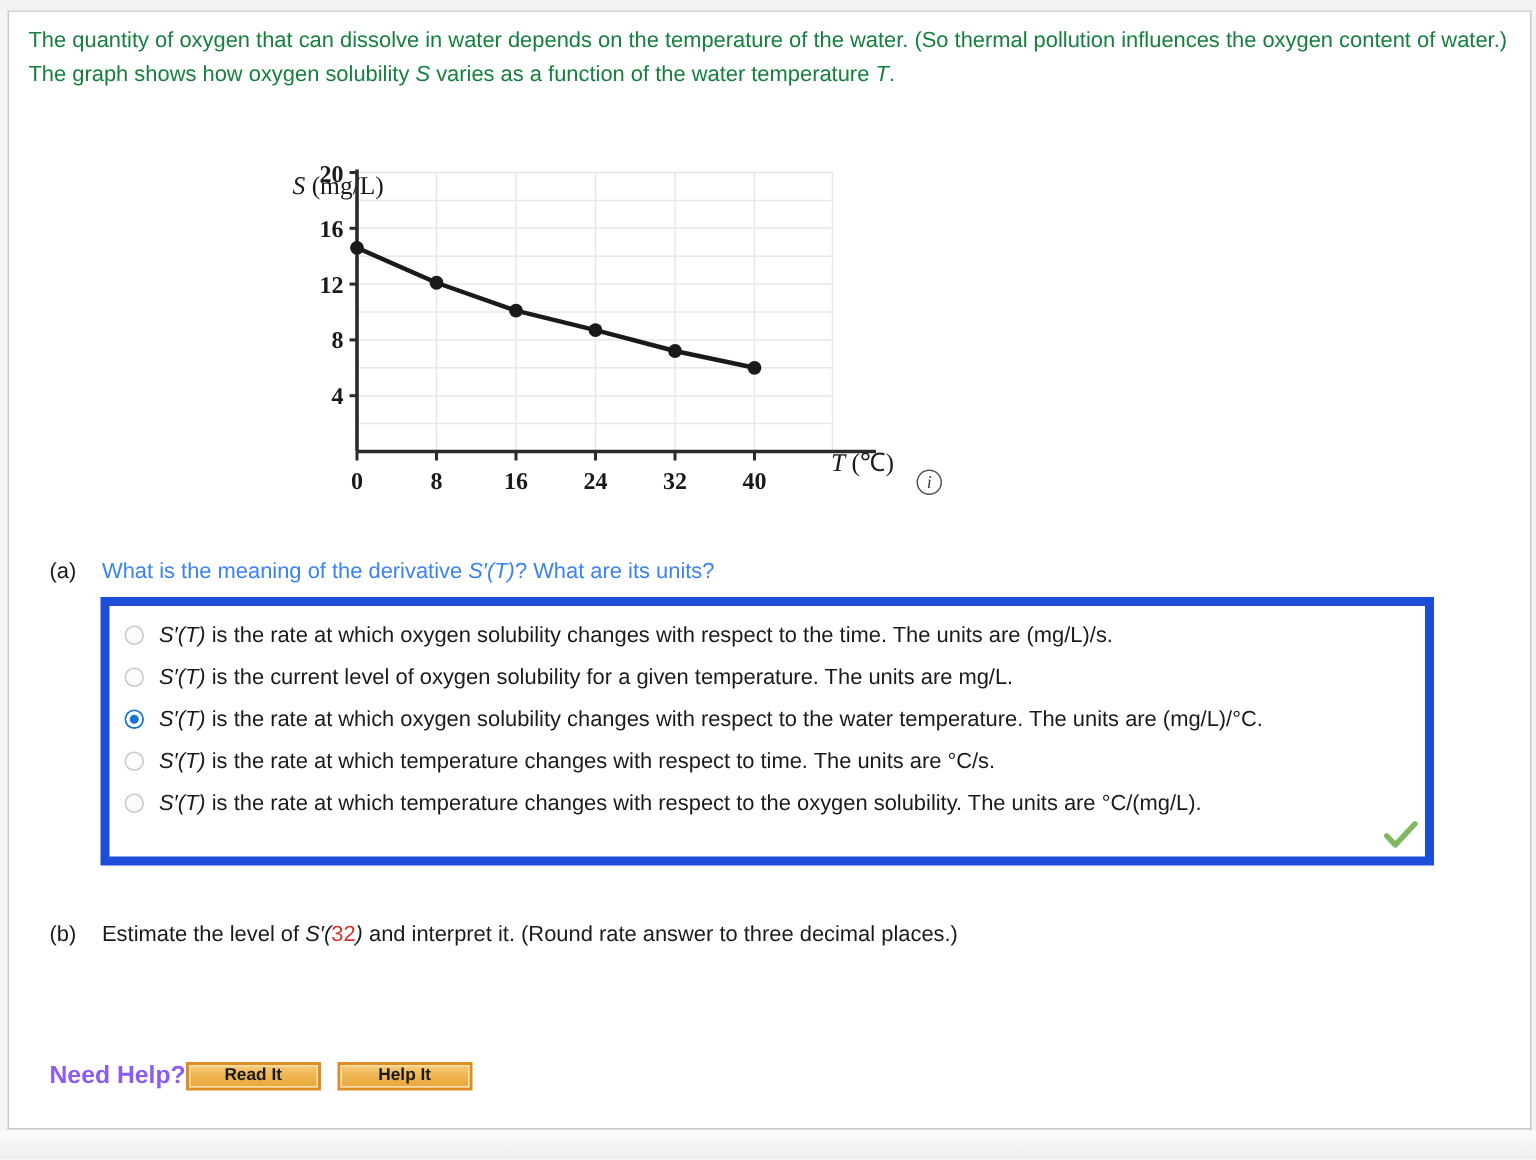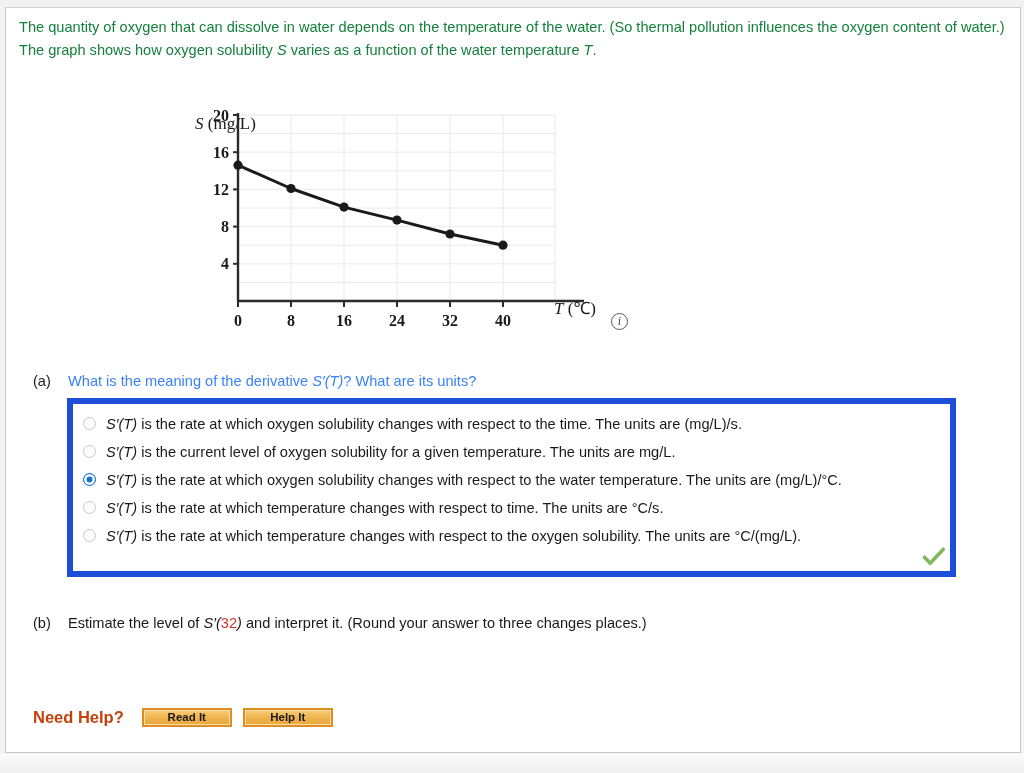--- a/index.html
+++ b/index.html
@@ -142,22 +142,22 @@
     margin-left: 24px;
     width: 20px; height: 20px;
   }
 
   
   .need-help {
     position: absolute; left: 27px; top: 700px;
     display: flex; align-items: center;
   }
   .need-help-label {
-    font-size: 16.5px; font-weight: bold; color: #c2410c;
-    margin-right: 18px; white-space: nowrap;
+    font-size: 16.5px; font-weight: bold; color: #8b5cf6;
+    white-space: nowrap;
   }
   .help-btn {
     width: 90px; height: 19px;
     border: 2px solid #e08c24;
     background: linear-gradient(#f6cd7b, #eeb24b 55%, #e9a83c);
     font-size: 11.5px; font-weight: bold; color: #1a1a1a;
     font-family: "Liberation Sans", sans-serif;
     text-align: center; line-height: 15px;
     margin-right: 11px;
     padding: 0;
@@ -297,21 +297,21 @@
         <span><i>S′(T)</i><span> is the rate at which temperature changes with respect to the oxygen solubility. The units are °C/(mg/L).</span></span>
       </div>
 
       <svg class="check-mark" viewBox="0 0 26 26">
         <path d="M3.5 13.2 L9.2 19.3 L22.3 5.2" fill="none" stroke="#7fb860" stroke-width="3.6" stroke-linecap="round" stroke-linejoin="round"></path>
       </svg>
     </div>
 
     <div class="part-label part-b-label">(b)</div>
     <div class="part-b-text">
-      <span>Estimate the level of </span><i>S′(</i><span class="red">32</span><i>)</i><span> and interpret it. (Round your answer to three changes places.)</span>
+      <span>Estimate the level of </span><i>S′(</i><span class="red">32</span><i>)</i><span> and interpret it. (Round rate answer to three decimal places.)</span>
     </div>
 
 
     <div class="need-help">
       <span class="need-help-label">Need Help?</span>
       <button class="help-btn">
           <span class="inner">Read It</span>
         </button>
       <button class="help-btn">
           <span class="inner">Help It</span>

